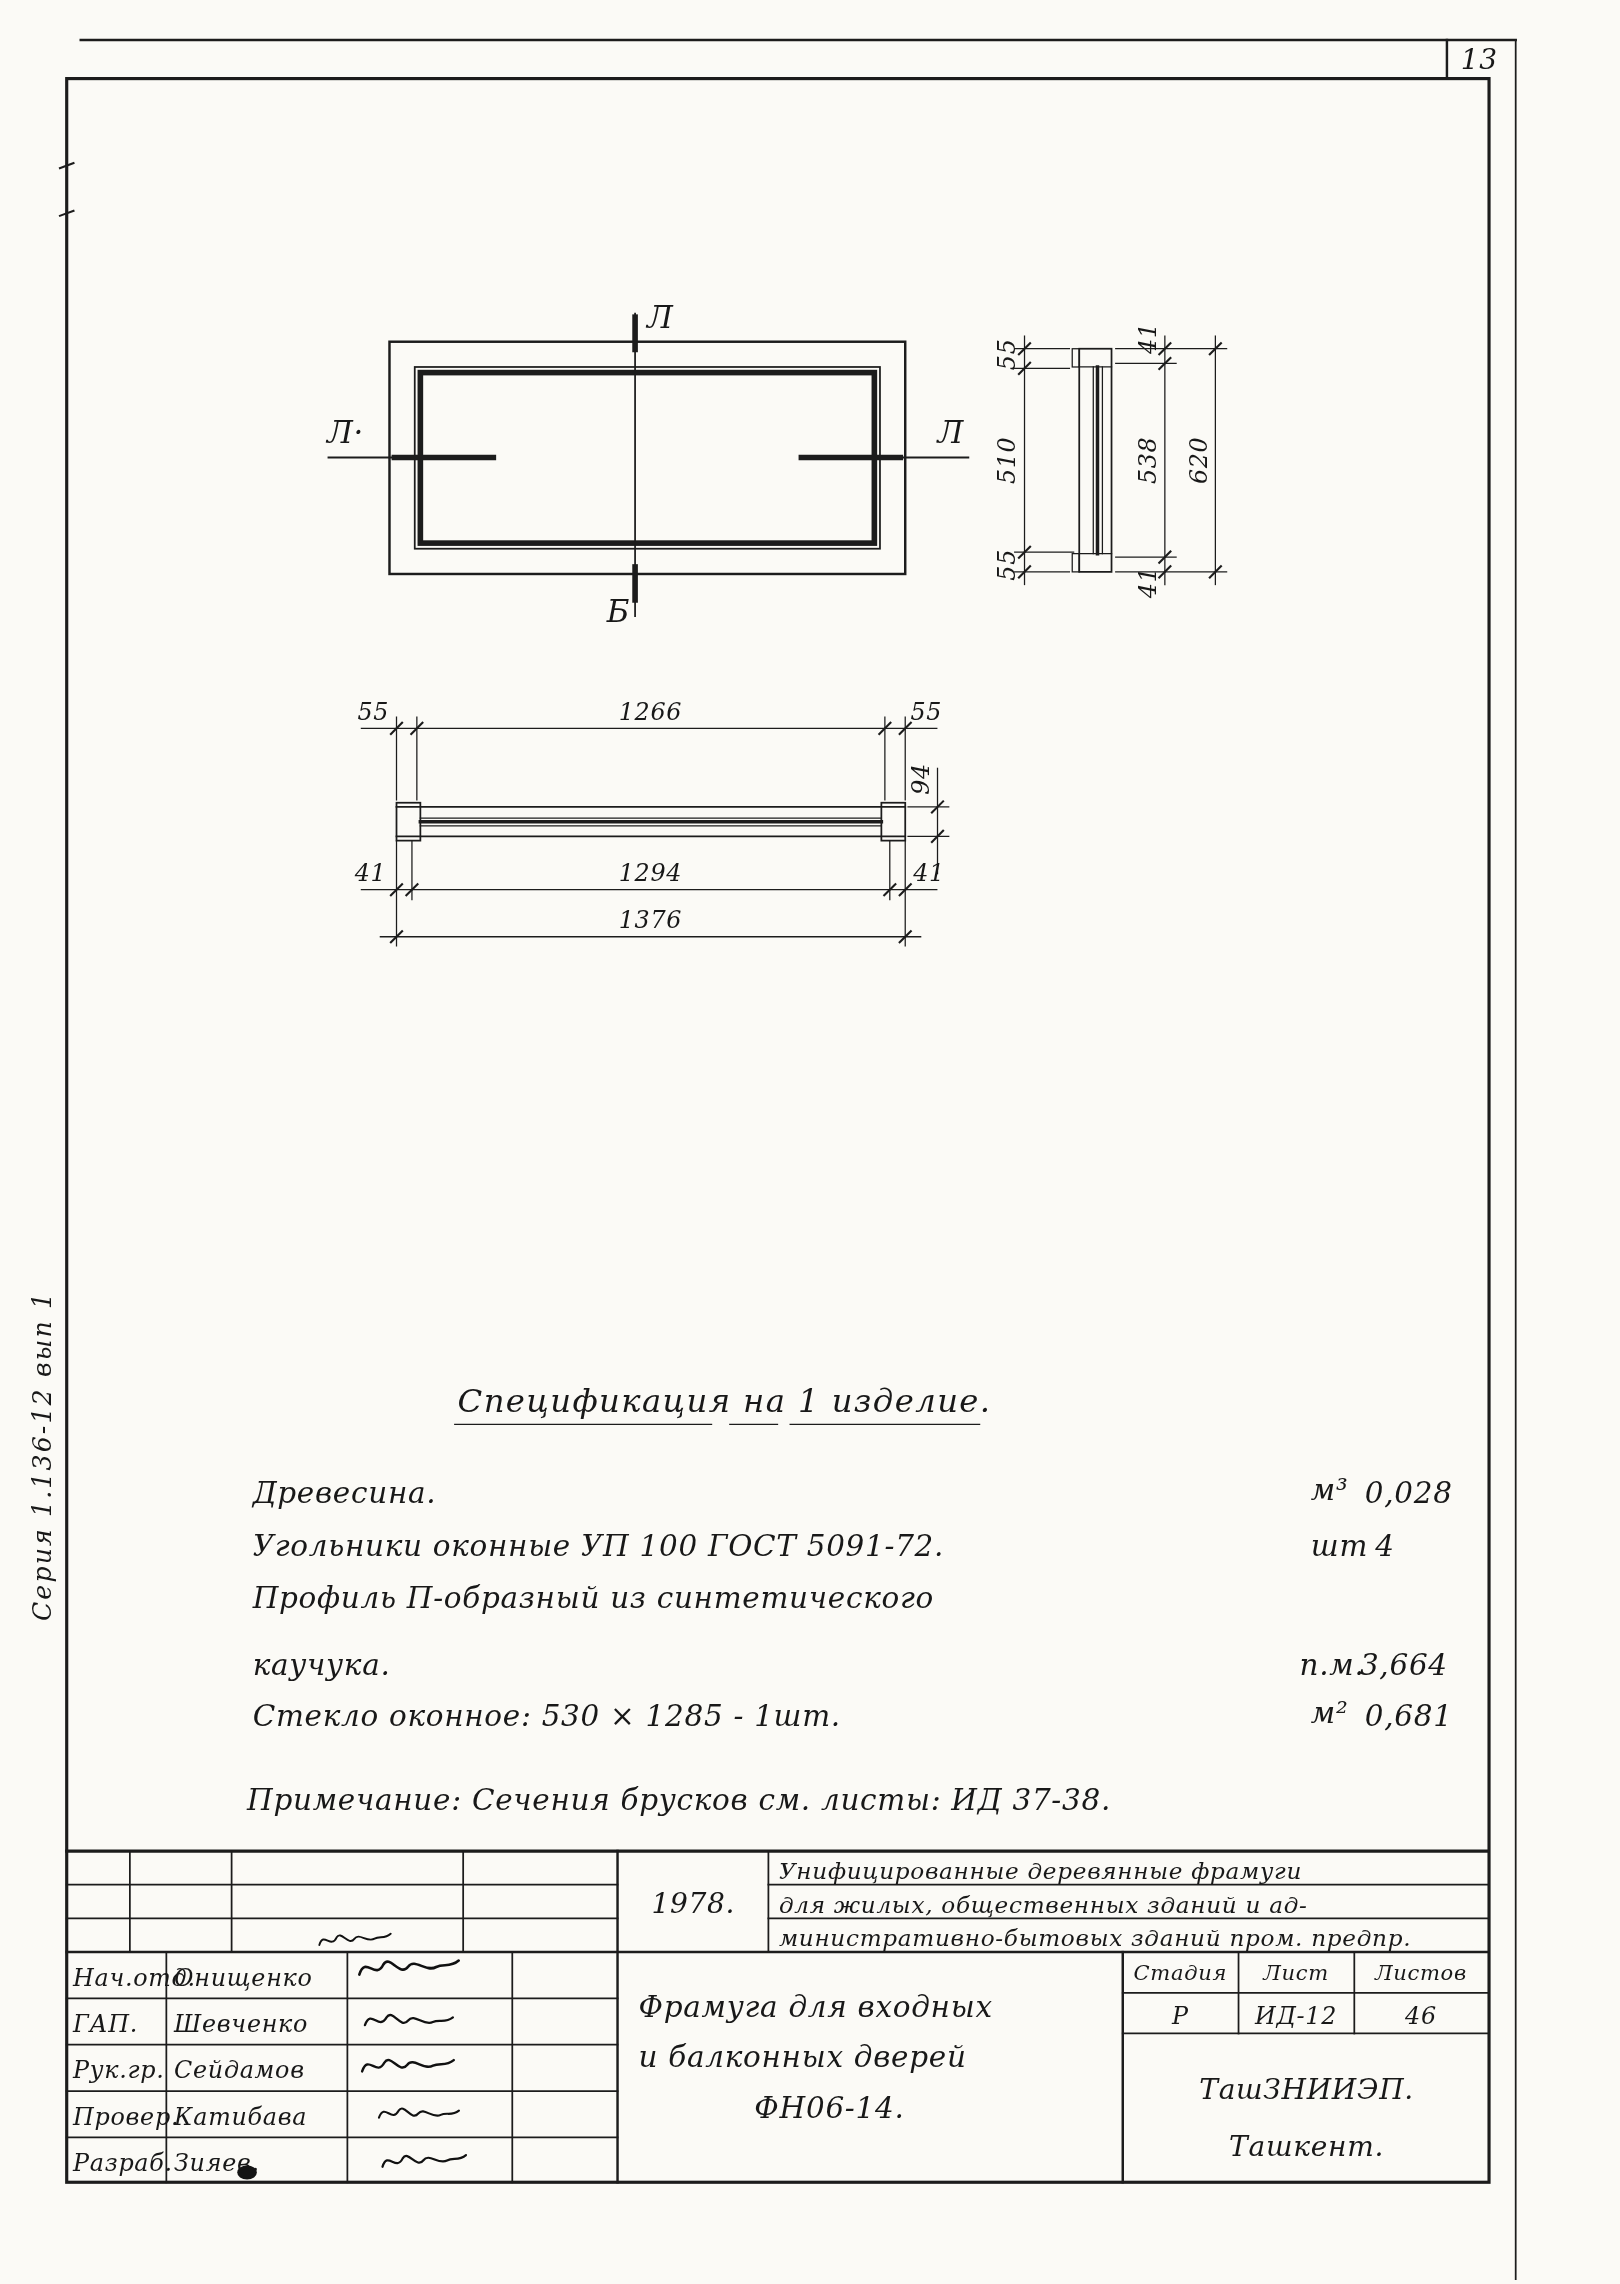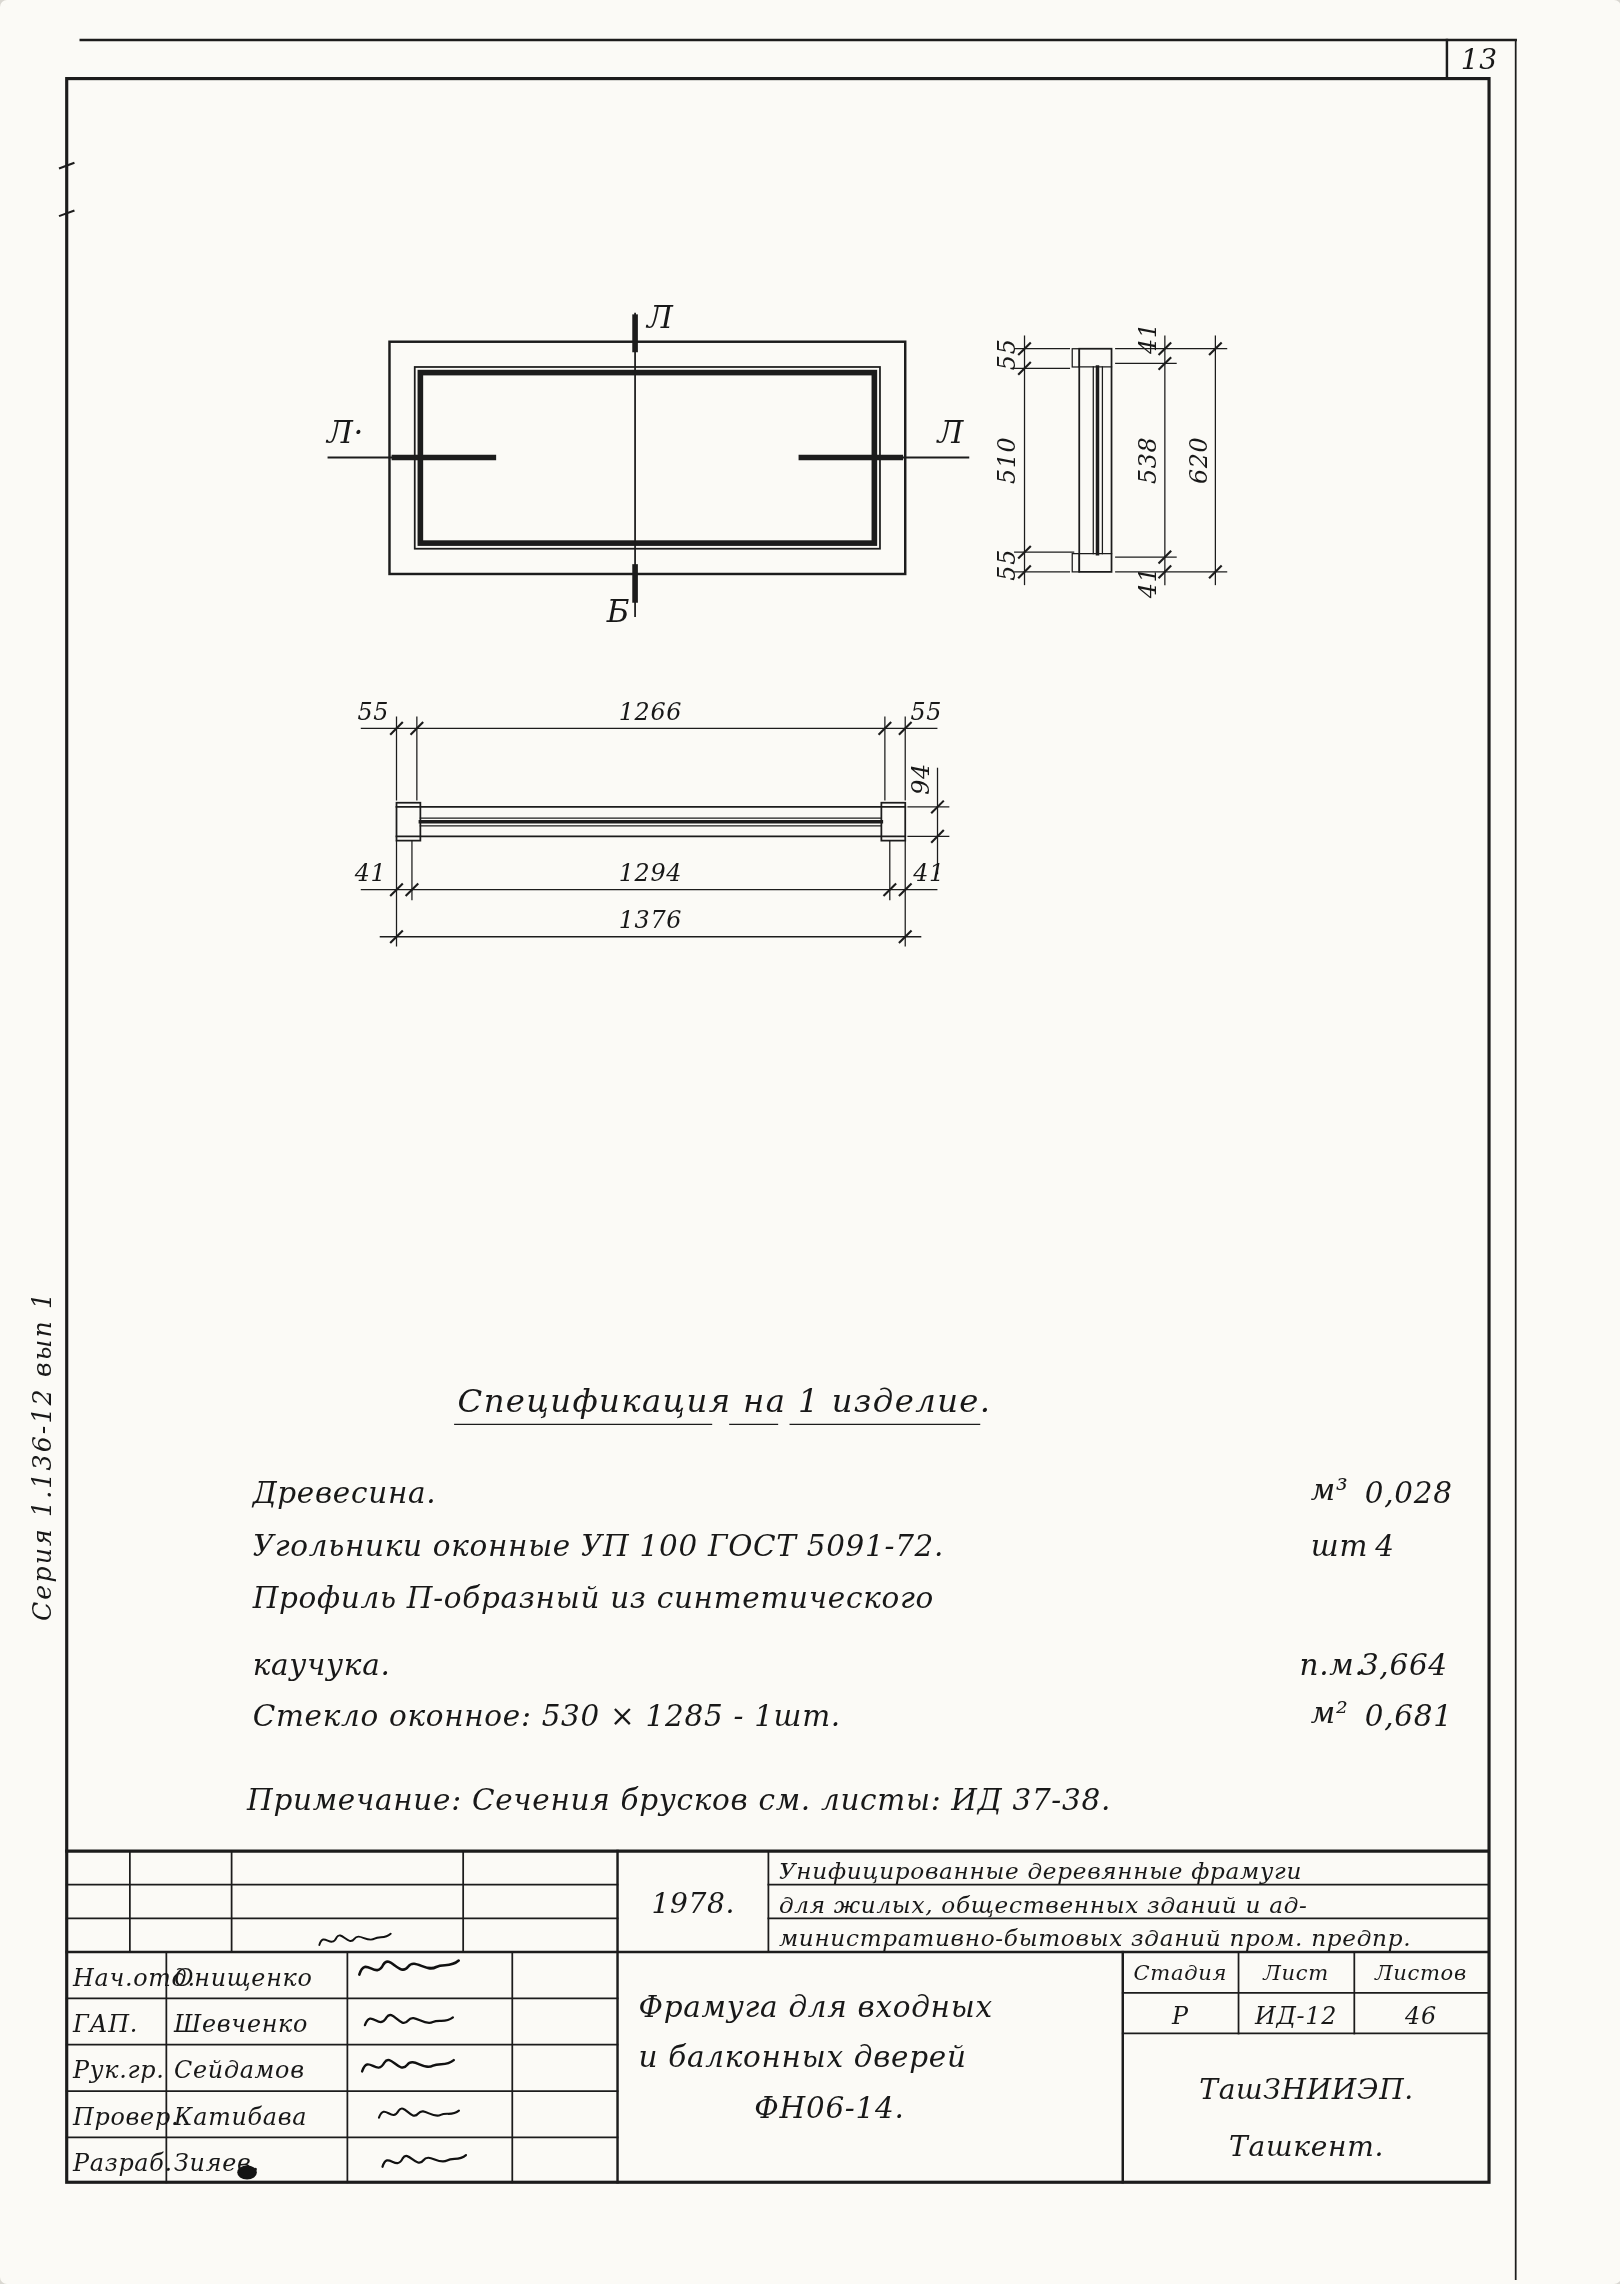--- a/index.html
+++ b/index.html
@@ -1,16 +1,16 @@
 <!DOCTYPE html>
 <html style="font-size:11.2px"><head>
 <meta charset="utf-8">
 <style>
   html,body{margin:0;padding:0;background:#d9d7d1;}
-  .sheet{width:1621px;height:2284px;background:#fbfaf6;position:relative;margin:0 auto;overflow:hidden;border-radius:7px;}
+  .sheet{width:1621px;height:2284px;background:#fbfaf6;position:relative;margin:0 auto;overflow:hidden;}
   svg{display:block;}
   .ln{stroke:#1c1c1c;fill:none;stroke-linecap:square;}
   .w1{stroke-width:1.8px;}
   .w2{stroke-width:2.5px;}
   .w3{stroke-width:3.5px;}
   .w4{stroke-width:4.5px;}
   .w8{stroke-width:8px;}
   .tick{stroke:#1c1c1c;stroke-width:3px;}
   .hand{font-family:"DejaVu Serif",serif;font-style:italic;fill:#181818;letter-spacing:1px;}
   .t-pagenum{font-size:40px;}

